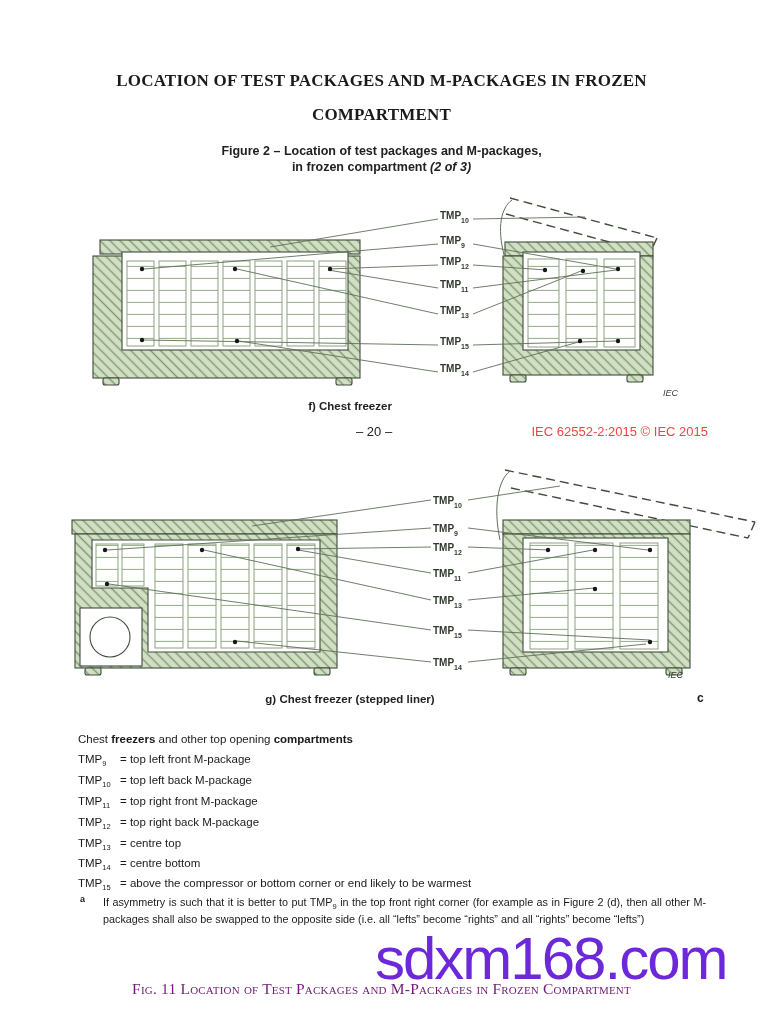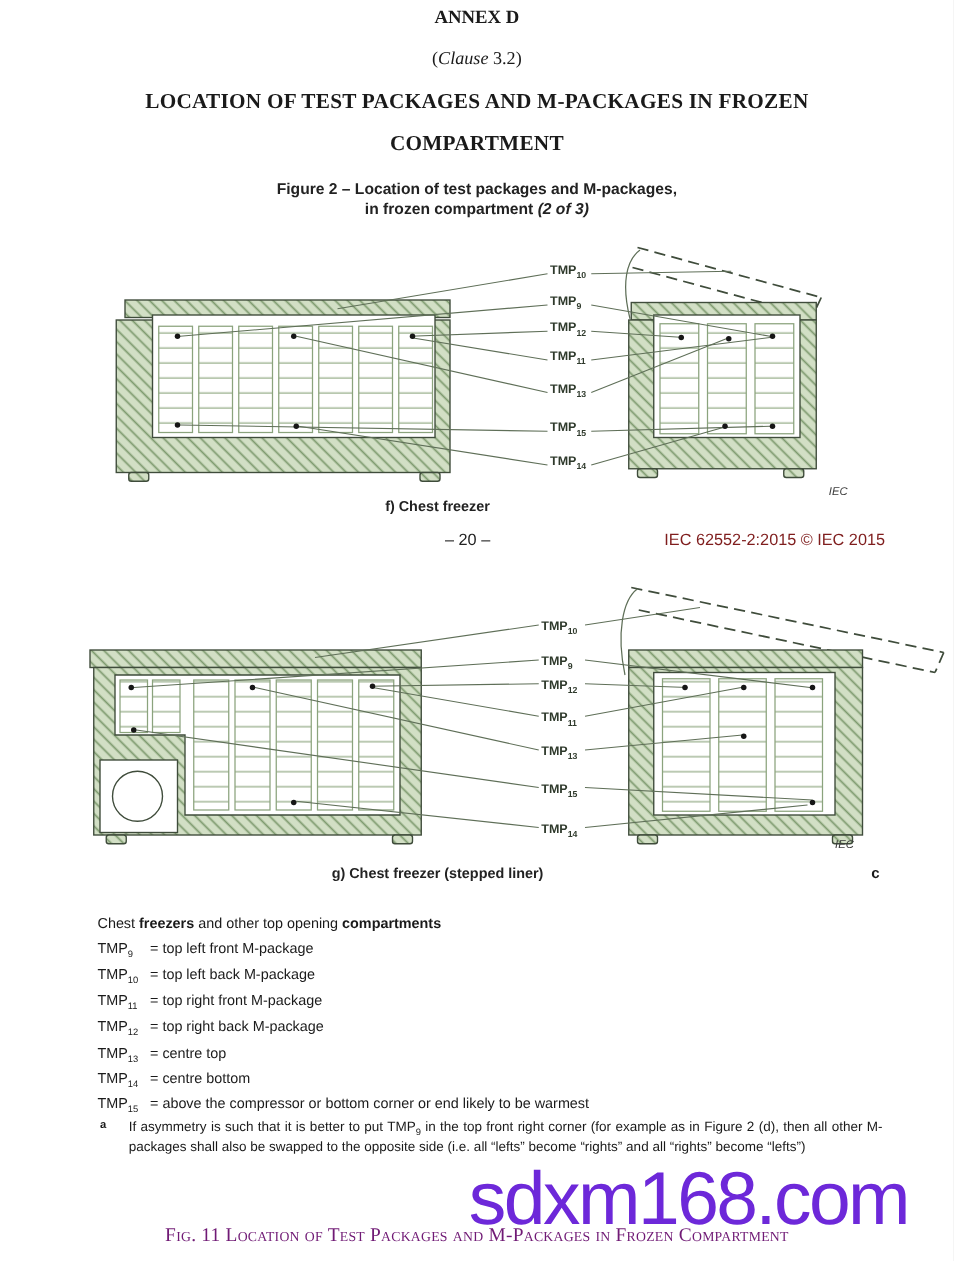--- a/index.html
+++ b/index.html
@@ -10,21 +10,21 @@
   .ctr700{left:0;width:700px;text-align:center;}
   .annex{top:6px;font:bold 15px "Liberation Serif",serif;}
   .clause{top:39px;font:14.5px "Liberation Serif",serif;}
   .it{font-style:italic;}
   .b{font-weight:bold;}
   .main-title{top:64px;font:bold 17px "Liberation Serif",serif;line-height:34px;letter-spacing:.2px;}
   .fig2cap{top:143px;font:bold 12.5px "Liberation Sans",sans-serif;line-height:16px;color:#222;}
   .diag{position:absolute;left:0;width:763px;}
   .subcap{font:bold 11.5px "Liberation Sans",sans-serif;color:#222;}
   .pageno{top:424px;left:356px;font:13px "Liberation Sans",sans-serif;color:#222;}
-  .docref{top:424px;right:55px;font:13px "Liberation Sans",sans-serif;color:#7f1d1d;}
+  .docref{top:424px;right:55px;font:13px "Liberation Sans",sans-serif;color:#ef4444;}
   .sideletter{top:691px;left:697px;font:bold 12px "Liberation Sans",sans-serif;}
   .lintro{top:733px;left:78px;font:11.5px "Liberation Sans",sans-serif;}
   .lrow{left:78px;font:11.5px "Liberation Sans",sans-serif;white-space:nowrap;}
   .tmpbox{display:inline-block;width:42px;}
   sub{font-size:7.5px;}
   .fnwrap{top:896px;left:78px;width:628px;}
   .fnmark{position:absolute;left:2px;top:-2px;font:bold 9px "Liberation Sans",sans-serif;}
   .fntext{margin-left:25px;text-align:justify;font:10.8px/12.2px "Liberation Sans",sans-serif;}
   .vnote{top:944px;left:78px;font:11px "Liberation Sans",sans-serif;}
   .watermark{top:929px;left:375px;font:60px/60px "Liberation Sans",sans-serif;color:#6d28d9;
@@ -39,23 +39,21 @@
   .hinge{stroke:#5f6f58;stroke-width:1;fill:none;}
   .tmpLbl{font:bold 10px "Liberation Sans",sans-serif;fill:#2f3a2c;}
   .sublbl{font-size:7px;}
   .iecMark{font:italic 9px "Liberation Sans",sans-serif;fill:#3a3a3a;}
 </style>
 </head>
 <body>
 
 <div class="page">
 
-  <div class="abs ctr annex">ANNEX D</div>
-
-  <div class="abs ctr clause"><span>(</span><span class="it">Clause</span><span> 3.2)</span></div>
+
 
   <div class="abs ctr main-title">
     <div>LOCATION OF TEST PACKAGES AND M-PACKAGES IN FROZEN</div>
     <div>COMPARTMENT</div>
   </div>
 
   <div class="abs ctr fig2cap">
     <div>Figure 2 – Location of test packages and M-packages,</div>
     <div><span>in frozen compartment </span><span class="it">(2 of 3)</span></div>
   </div>

